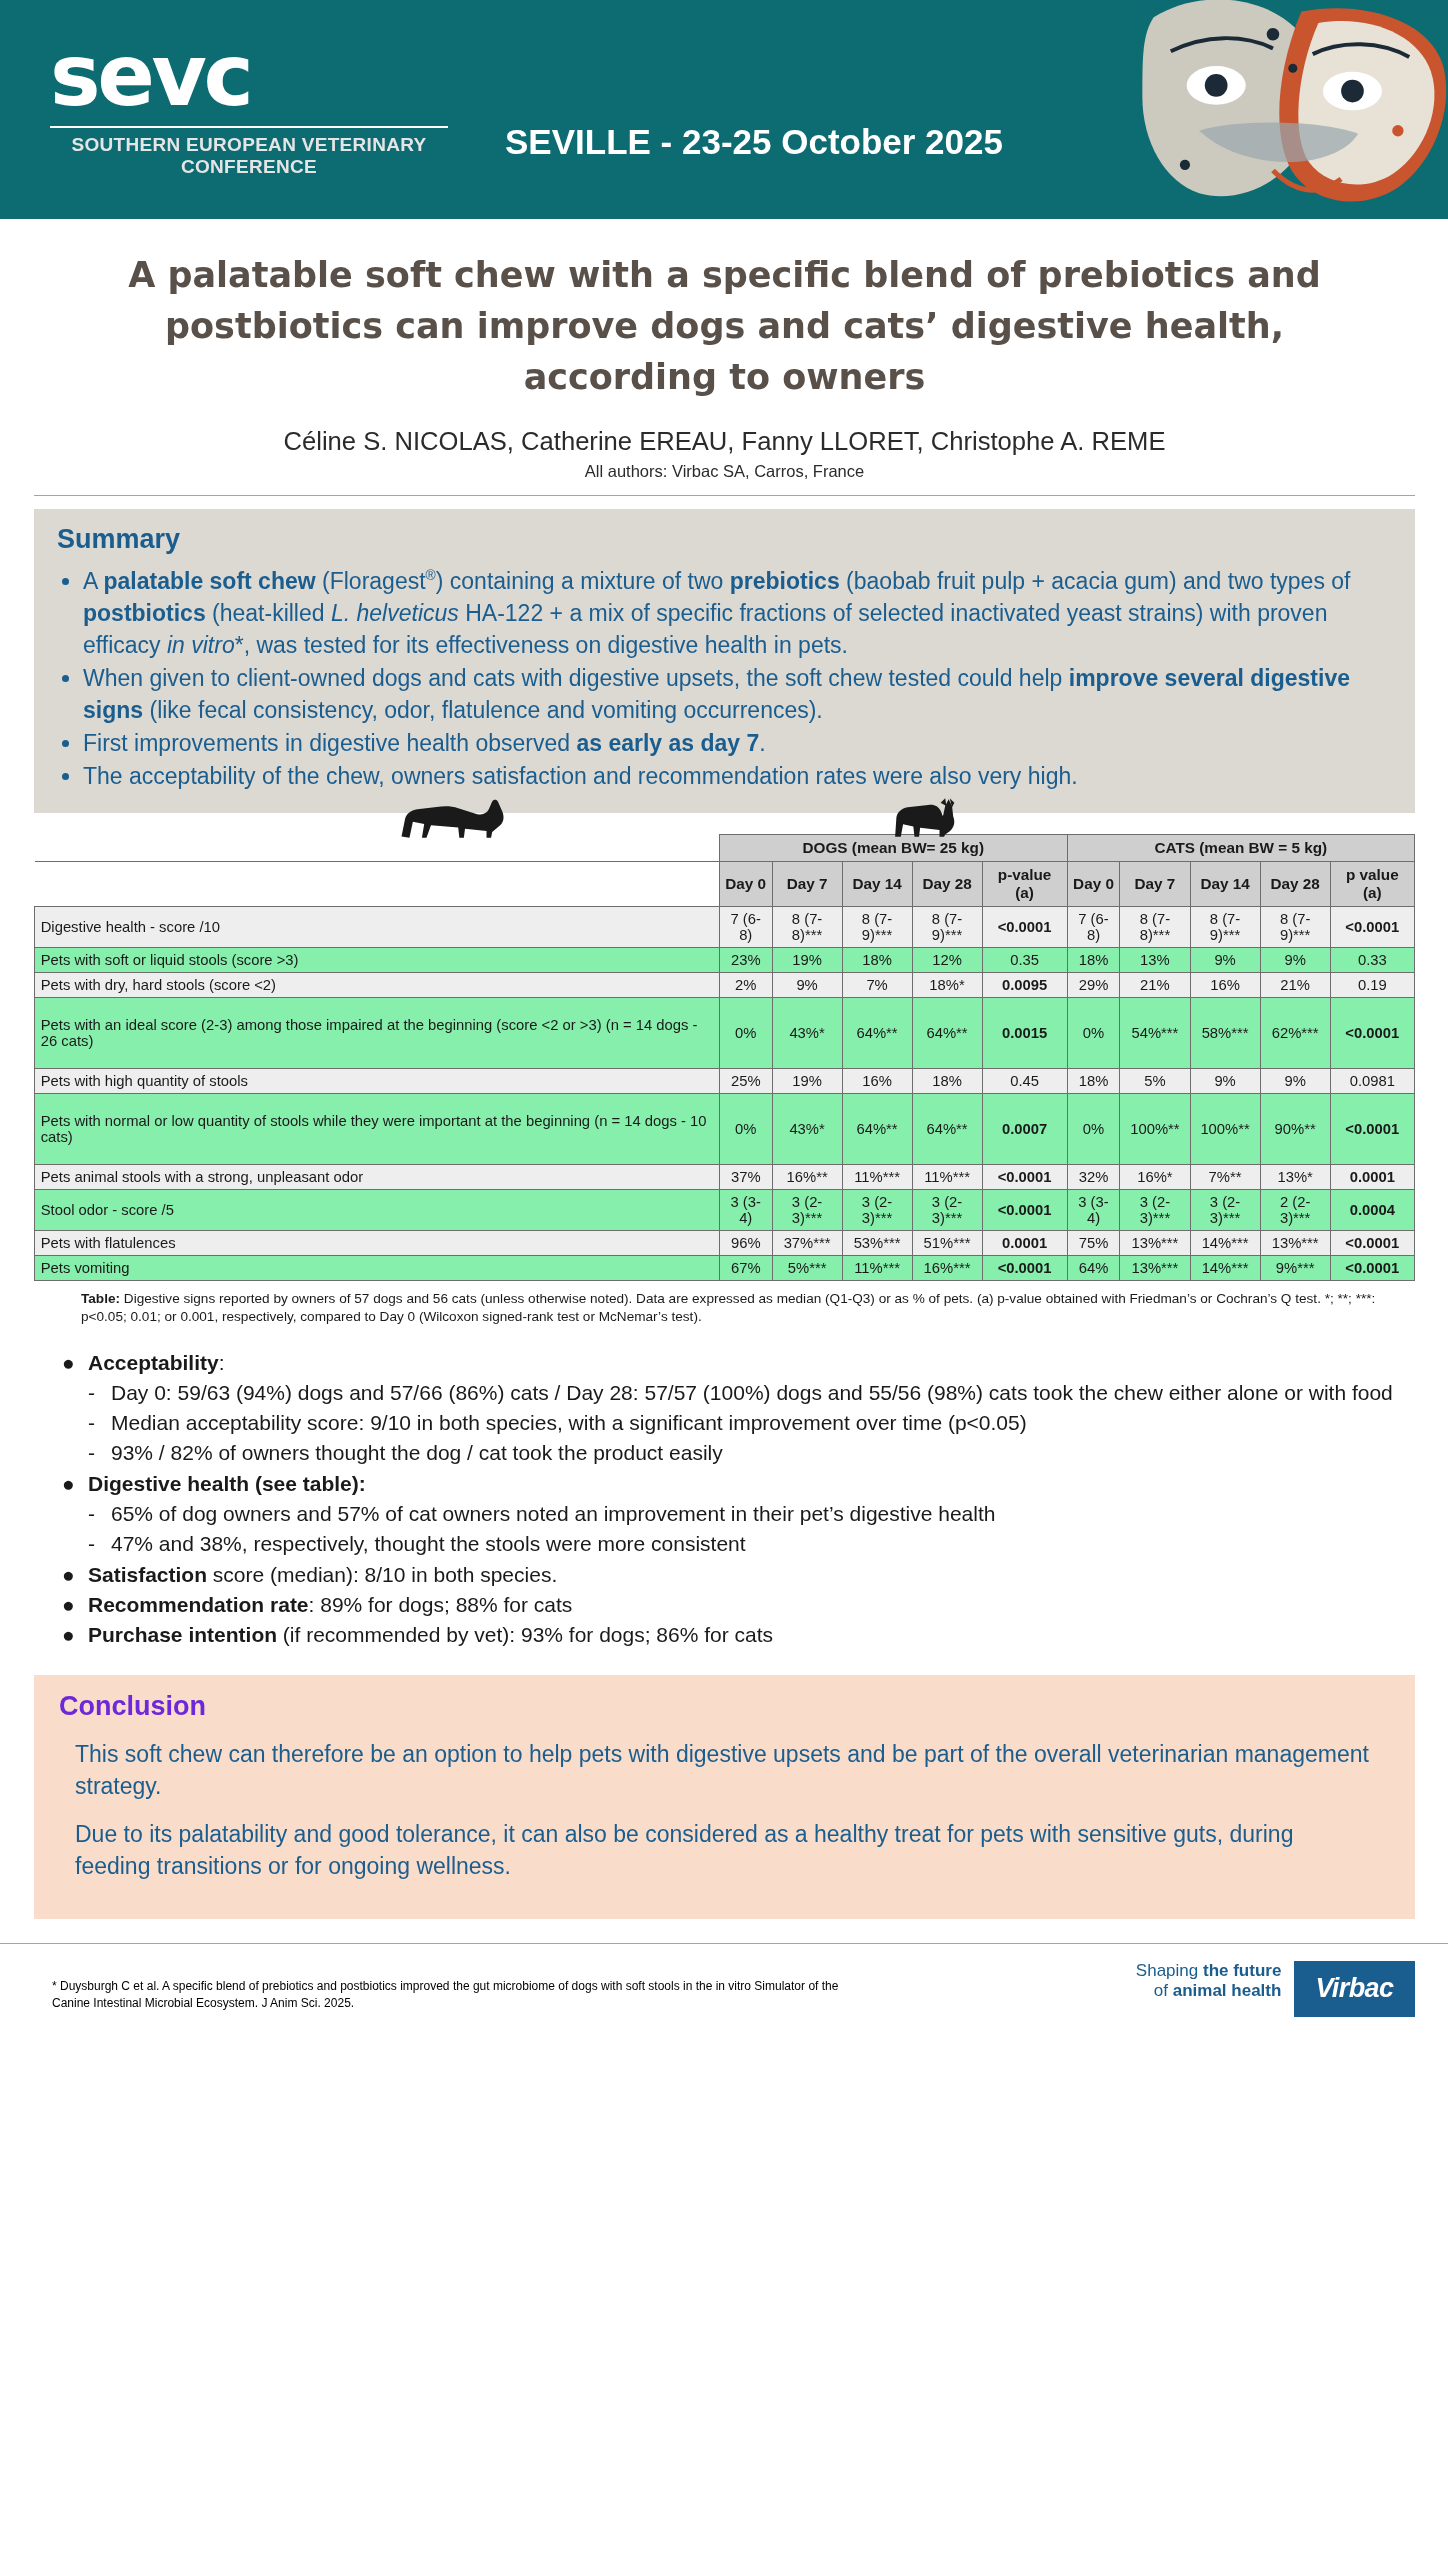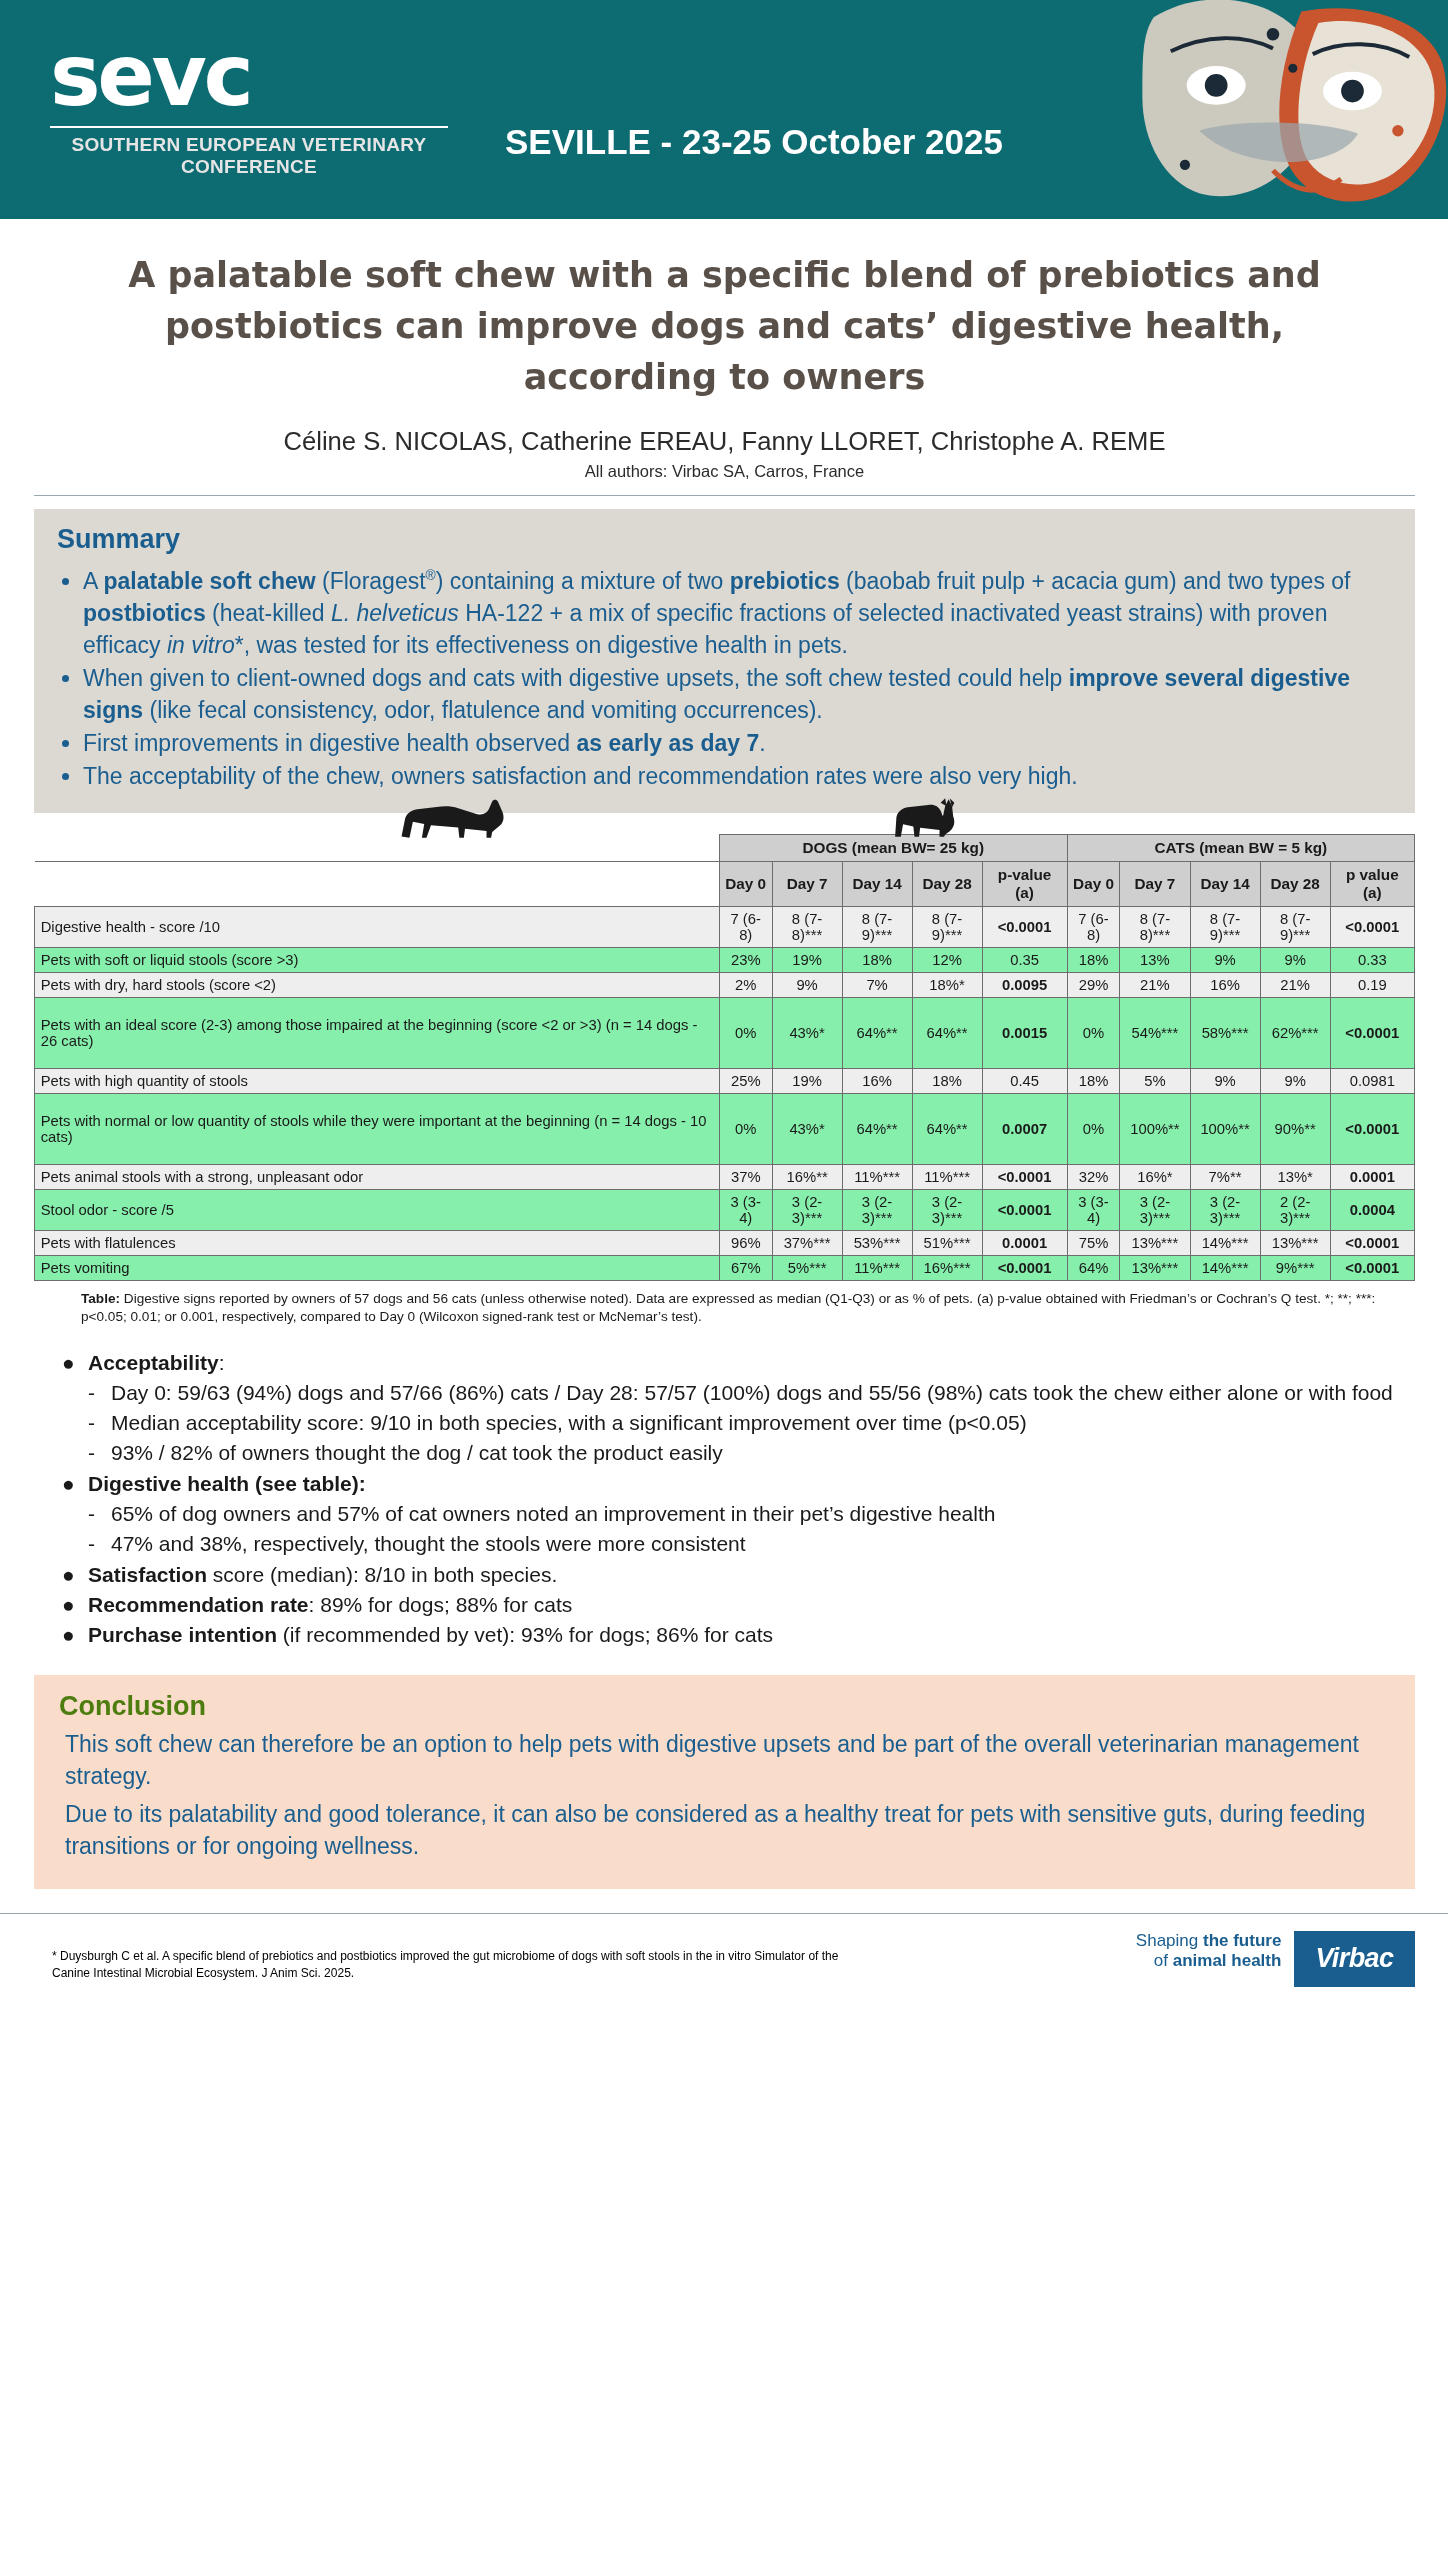--- a/index.html
+++ b/index.html
@@ -176,25 +176,25 @@
 
   
   .conclusion {
     margin: 26px 34px 0 34px;
     background: #f9ddca;
     padding: 16px 25px 20.4px 25px;
   }
   .conclusion h2 {
     margin: 0 0 4.5px 0;
     font-size: 27px;
-    color: #4d7c0f;
+    color: #6d28d9;
     font-weight: bold;
   }
   .conclusion p {
-    margin: 6px;
+    margin: 16px;
     font-size: 23px;
     line-height: 32px;
     color: #1a5d8f;
   }
 
   
   .footer {
     margin-top: 24px;
     border-top: 1.7px solid #9aa7ae;
     height: 102px;

